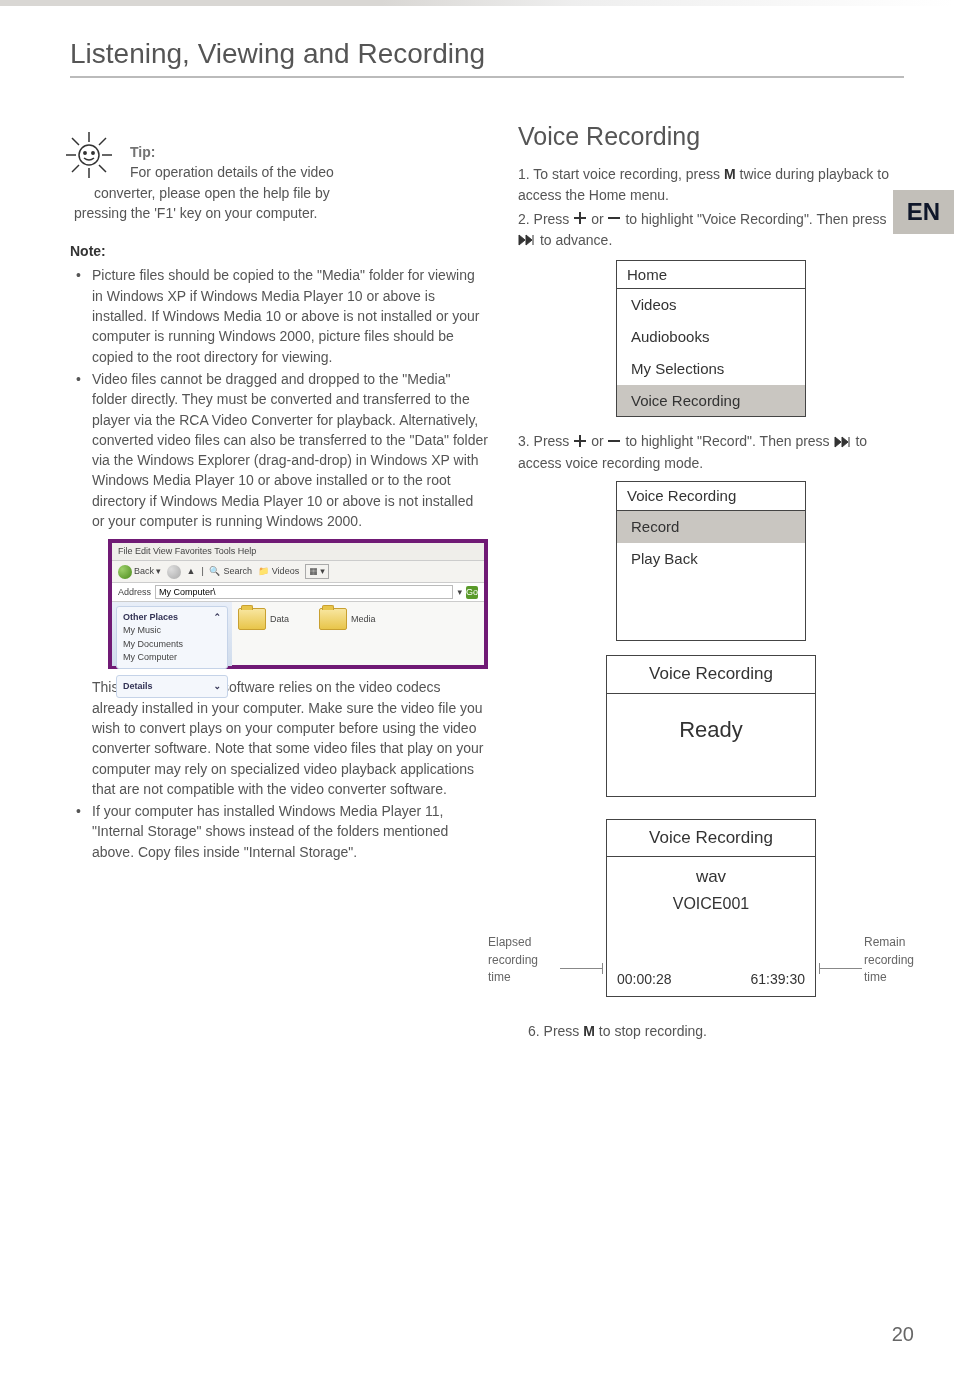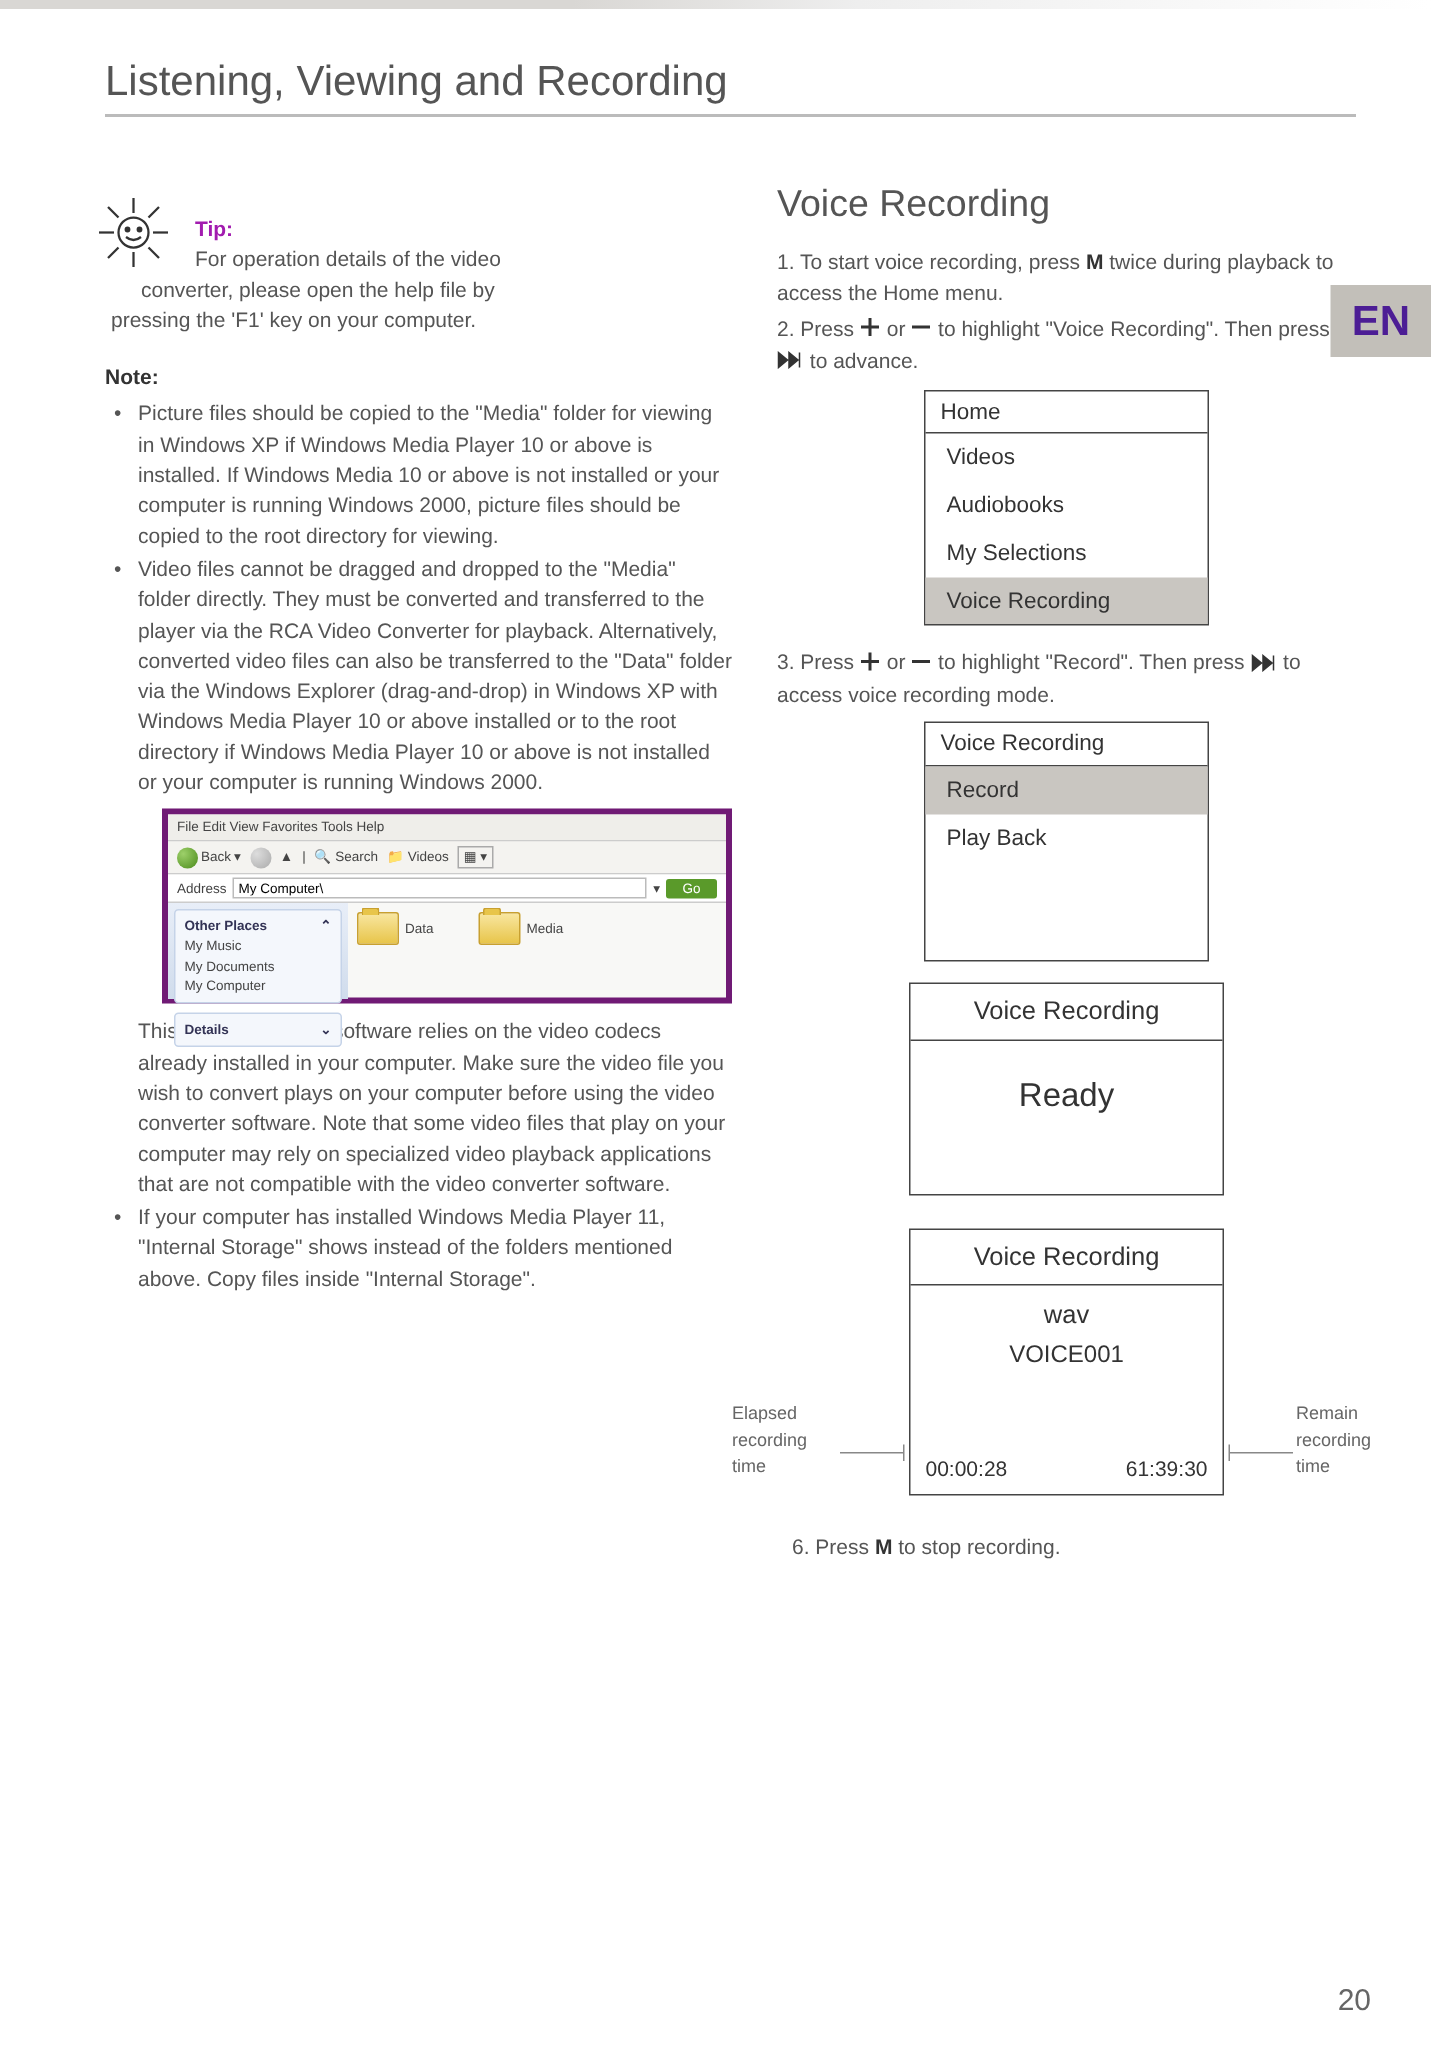--- a/index.html
+++ b/index.html
@@ -5,36 +5,36 @@
   * { box-sizing: border-box; margin: 0; padding: 0; }
   html, body { width: 954px; height: 1374px; font-family: Arial, Helvetica, sans-serif; background: #fff; color: #333; }
   .page { position: relative; width: 100%; height: 100%; padding: 30px 50px 0 70px; }
   .topbar { height: 6px; background: linear-gradient(to right, #d9d7d4 0%, #d9d7d4 40%, #eee 60%, #fff 100%); position: absolute; top: 0; left: 0; right: 0; }
   h1.section-title { font-size: 28px; font-weight: 400; color: #555; margin: 8px 0 6px 0; }
   .title-underline { height: 2px; background: #bbb; margin-bottom: 40px; }
   .columns { display: flex; gap: 30px; }
   .col { flex: 1; font-size: 14px; line-height: 1.45; color: #555; }
   .tip-block { position: relative; padding-left: 4px; }
   .sun { position: absolute; left: -8px; top: -14px; }
-  .tip-label { font-weight: 700; color: #a21caf; margin-left: 56px; margin-top: 24px; }
+  .tip-label { font-weight: 700; color: #737373; margin-left: 56px; margin-top: 24px; }
   .tip-text { margin-left: 56px; }
   .tip-text2 { margin-left: 20px; }
   .note-label { font-weight: 700; color: #333; margin-top: 18px; }
   ul.notes { list-style: none; margin-left: 6px; margin-top: 4px; }
   ul.notes > li { position: relative; padding-left: 16px; margin-bottom: 2px; }
   ul.notes > li::before { content: "•"; position: absolute; left: 0; top: 0; color: #555; }
   .explorer-img { width: 380px; height: 130px; border: 4px solid #701a75; margin: 8px 0 8px 16px; background: #f8f8f6; position: relative; font-size: 9px; color: #444; }
   .explorer-menubar { padding: 2px 6px; border-bottom: 1px solid #ccc; background: #efeeea; }
   .explorer-toolbar { padding: 3px 6px; border-bottom: 1px solid #ccc; background: #f4f3f0; display: flex; align-items: center; gap: 6px; }
   .explorer-toolbar .btn { display: inline-flex; align-items: flex-start; gap: 2px; }
   .circle { width: 14px; height: 14px; border-radius: 50%; background: radial-gradient(circle at 30% 30%, #9dd06a, #4a8a1a); display: inline-block; }
   .circle.grey { background: radial-gradient(circle at 30% 30%, #ddd, #aaa); }
   .explorer-addr { padding: 2px 6px; border-bottom: 1px solid #ccc; background: #fff; display: flex; align-items: center; gap: 4px; }
   .explorer-addr input { flex: 1; font-size: 9px; border: 1px solid #bbb; height: 14px; padding: 0 3px; }
-  .go-btn { background: #5a9a2a; color: #fff; padding: 0 11px; border-radius: 2px; }
+  .go-btn { background: #5a9a2a; color: #fff; padding: 0 0; border-radius: 2px; }
   .explorer-body { display: flex; height: calc(100% - 58px); }
   .explorer-side { width: 120px; background: linear-gradient(#e8eef8, #d0dcec); padding: 4px; }
   .side-box { background: #f4f7fc; border: 1px solid #c5d3e8; border-radius: 3px; padding: 4px 6px; margin-bottom: 6px; }
   .side-box .hdr { font-weight: 700; color: #335; display: flex; justify-content: space-between; }
   .explorer-main { flex: 1; padding: 6px; display: flex; gap: 30px; align-items: flex-start; }
   .folder { display: flex; align-items: center; gap: 4px; }
   .folder-icon { width: 28px; height: 22px; background: linear-gradient(#f8e6a0, #e8c54a); border-radius: 2px; border: 1px solid #c8a030; position: relative; }
   .folder-icon::before { content: ""; position: absolute; top: -4px; left: 2px; width: 10px; height: 4px; background: #e8c54a; border-radius: 2px 2px 0 0; border: 1px solid #c8a030; border-bottom: none; }
 
   h2.subheading { font-size: 25px; font-weight: 400; color: #555; margin-bottom: 10px; }
@@ -58,21 +58,21 @@
 
   .timing-wrap { position: relative; display: flex; justify-content: center; }
   .time-label { position: absolute; font-size: 12px; color: #666; width: 70px; }
   .time-label.left { left: -30px; bottom: 18px; text-align: left; }
   .time-label.right { right: -30px; bottom: 18px; text-align: left; }
   .time-line-l { position: absolute; left: 42px; bottom: 36px; width: 42px; height: 1px; background: #888; }
   .time-line-l::after { content: ""; position: absolute; right: -1px; top: -5px; width: 1px; height: 11px; background: #888; }
   .time-line-r { position: absolute; right: 42px; bottom: 36px; width: 42px; height: 1px; background: #888; }
   .time-line-r::after { content: ""; position: absolute; left: -1px; top: -5px; width: 1px; height: 11px; background: #888; }
 
-  .en-tab { position: absolute; right: 0; top: 190px; background: #c2bfb9; padding: 8px 14px; font-weight: 700; font-size: 28px; color: #4c1d95; }
+  .en-tab { position: absolute; right: 0; top: 190px; background: #c2bfb9; padding: 8px 14px; font-weight: 700; font-size: 24px; color: #0f172a; }
   .pagenum { position: absolute; right: 40px; bottom: 28px; font-size: 20px; color: #666; }
 </style>
 </head>
 <body>
 
 <div class="page">
   <div class="topbar"></div>
   <h1 class="section-title">Listening, Viewing and Recording</h1>
   <div class="title-underline"></div>
 

